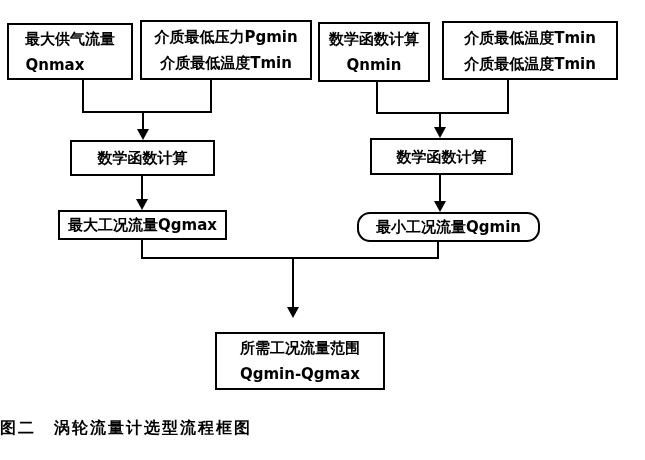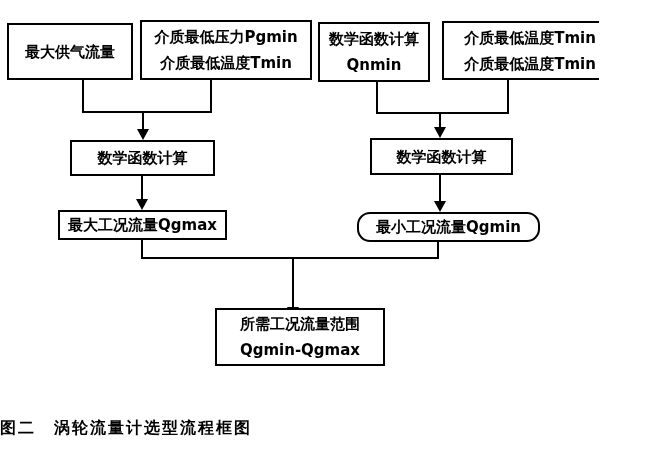--- a/index.html
+++ b/index.html
@@ -8,20 +8,21 @@
     background: #ffffff;
     font-family: "DejaVu Sans", "Liberation Sans", sans-serif;
   }
   .stage {
     position: relative;
     width: 599px;
     height: 460px;
     background: var(--bg-color, #ffffff);
     color: var(--text-color, #000000);
     overflow: hidden;
+    padding-left: 36px;
   }
   .connector-svg {
     position: absolute;
     left: 0;
     top: 0;
     width: 645px;
     height: 460px;
   }
   .connector-svg .ln {
     stroke: var(--line-color, #000000);
@@ -50,21 +51,21 @@
   .fbox .line { display: block; white-space: nowrap; }
   .fbox .shift-left { transform: translateX(-15px); }
   .box-qnmax      { left: 7px;   top: 23px;  width: 126px; height: 57px; }
   .box-pgmin-tmax { left: 120px; top: 20px;  width: 172px; height: 60px; margin-left: 20px; }
   .box-qnmin      { left: 318px; top: 22px;  width: 112px; height: 60px; }
   .box-pgmax-tmin { left: 442px; top: 21px;  width: 176px; height: 59px; }
   .box-calc-left  { left: 70px;  top: 140px; width: 145px; height: 36px; }
   .box-calc-right { left: 370px; top: 138px; width: 143px; height: 37px; }
   .box-qgmax      { left: 58px;  top: 210px; width: 169px; height: 30px; align-items: center; }
   .box-qgmin      { left: 357px; top: 212px; width: 183px; height: 30px; border-radius: 13px; }
-  .box-result     { left: 215px; top: 308px; width: 170px; height: 58px; }
+  .box-result     { left: 215px; top: 332px; width: 170px; height: 58px; }
   .caption {
     position: absolute;
     left: 0;
     top: 418px;
     width: 645px;
     text-align: left;
     font-weight: bold;
     font-size: 16px;
     letter-spacing: 2px;
     color: var(--text-color, #000000);
@@ -107,20 +108,21 @@
       <line class="ln" x1="142" y1="240" x2="142" y2="258"></line>
       <line class="ln" x1="438" y1="242" x2="438" y2="258"></line>
       <line class="ln" x1="141" y1="258" x2="439" y2="258"></line>
       <line class="ln" x1="293" y1="258" x2="293" y2="308"></line>
       <polygon class="ah" points="287,307 299,307 293,318"></polygon>
     </g>
   </svg>
 
   <div class="fbox box-qnmax">
     <span class="line">最大供气流量</span>
+    <span class="line shift-left">Qnmax</span>
   </div>
 
   <div class="fbox box-pgmin-tmax">
     <span class="line">介质最低压力Pgmin</span>
     <span class="line">介质最低温度Tmin</span>
   </div>
 
   <div class="fbox box-qnmin">
     <span class="line">数学函数计算</span>
     <span class="line">Qnmin</span>

